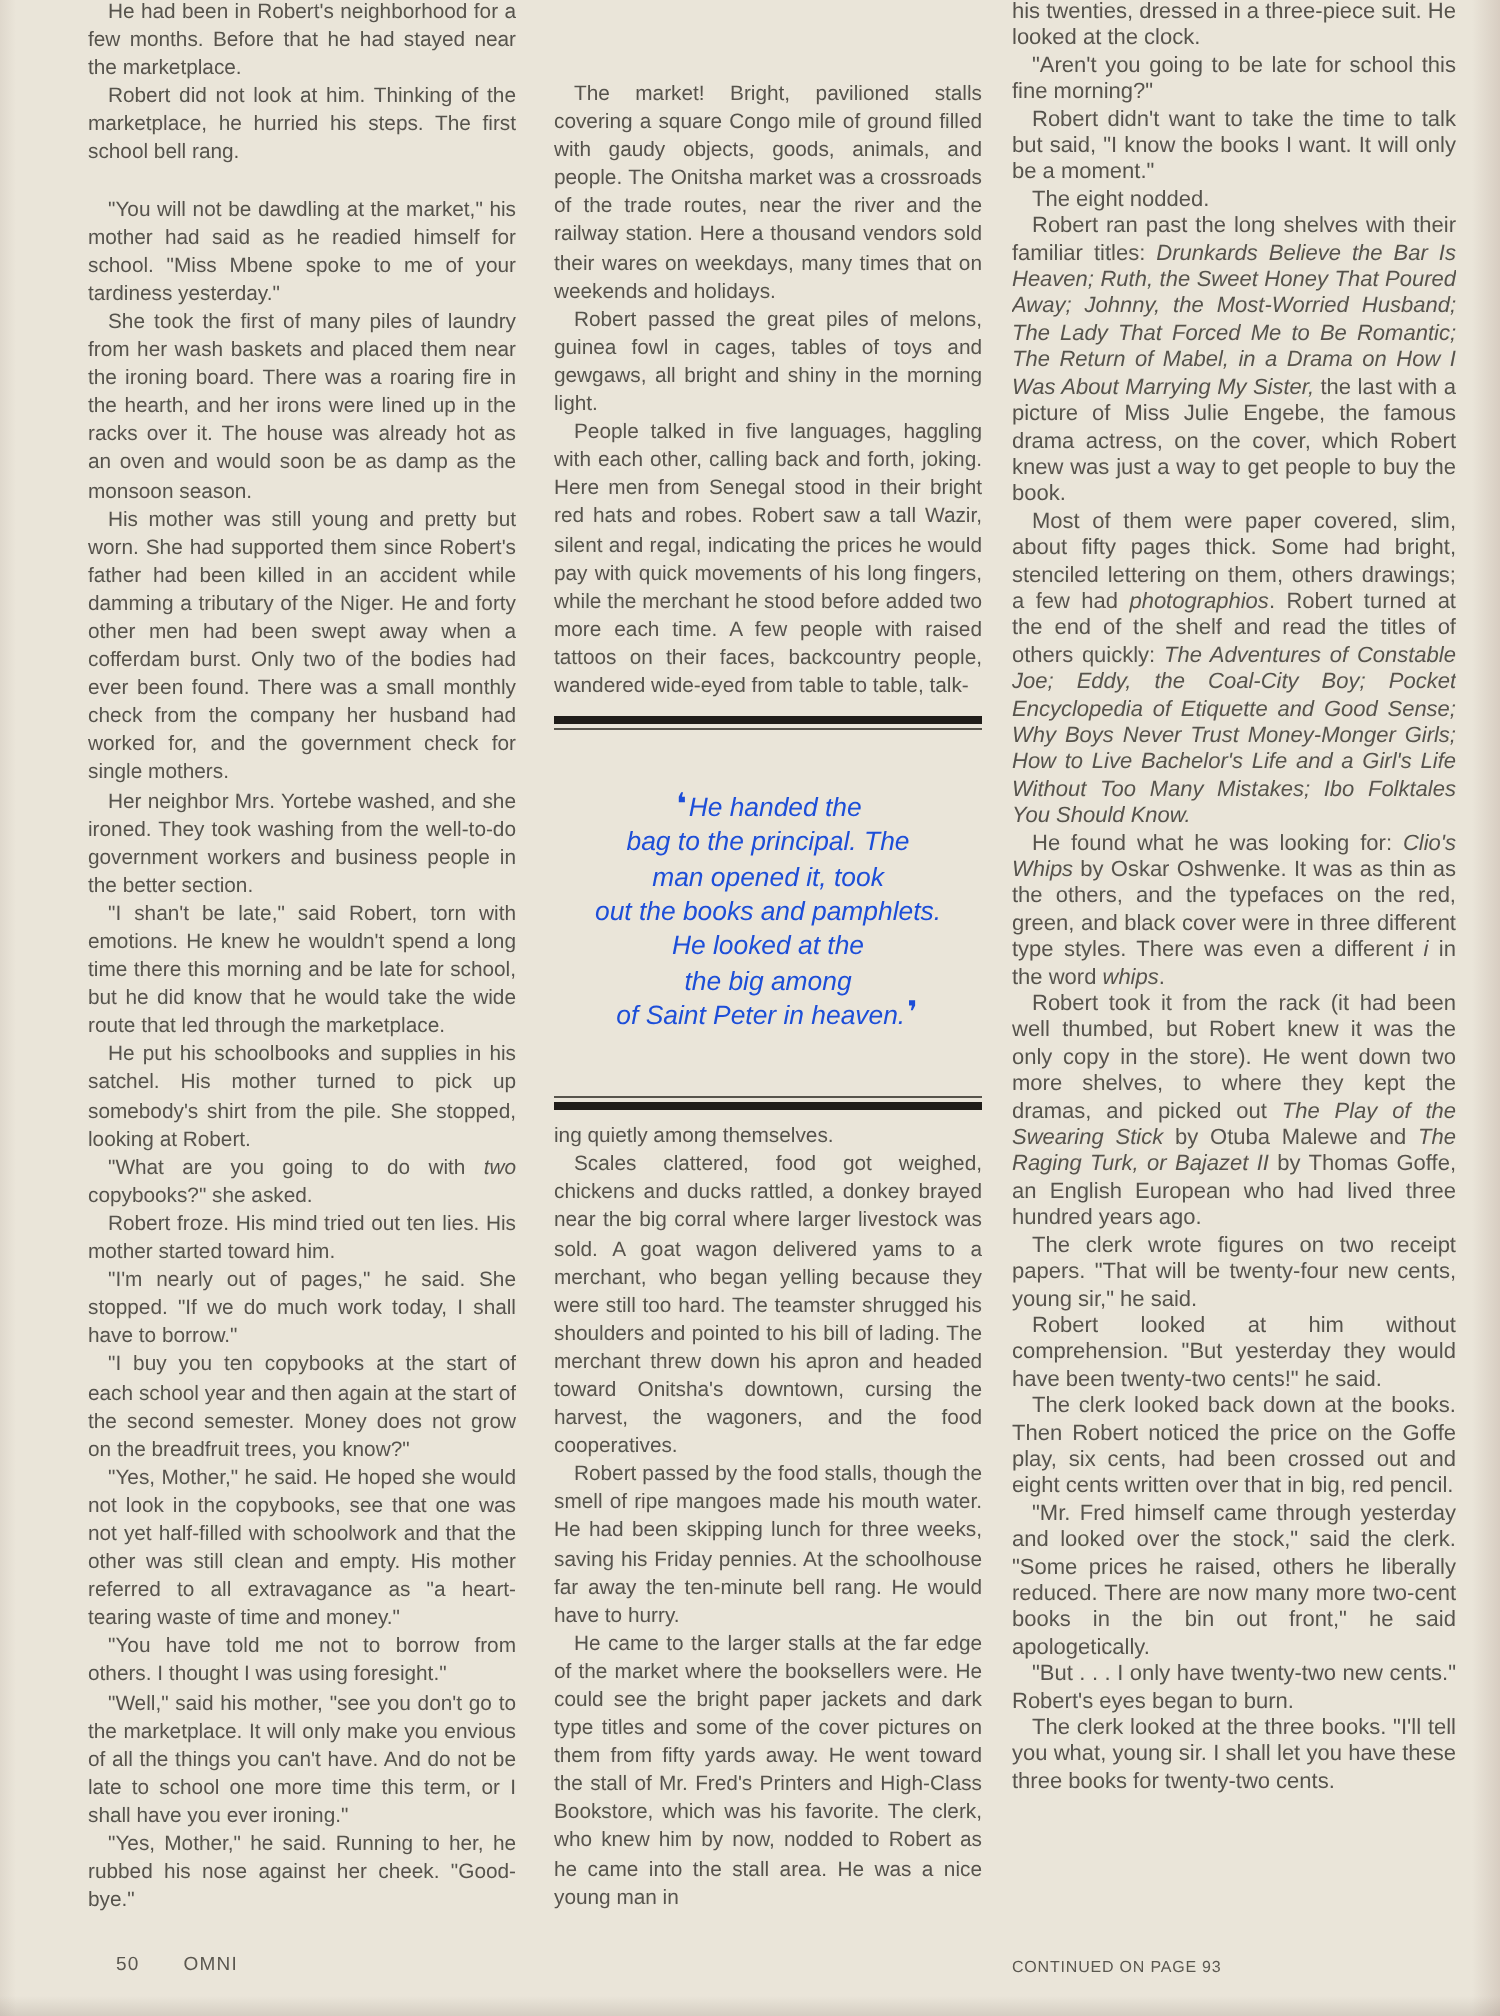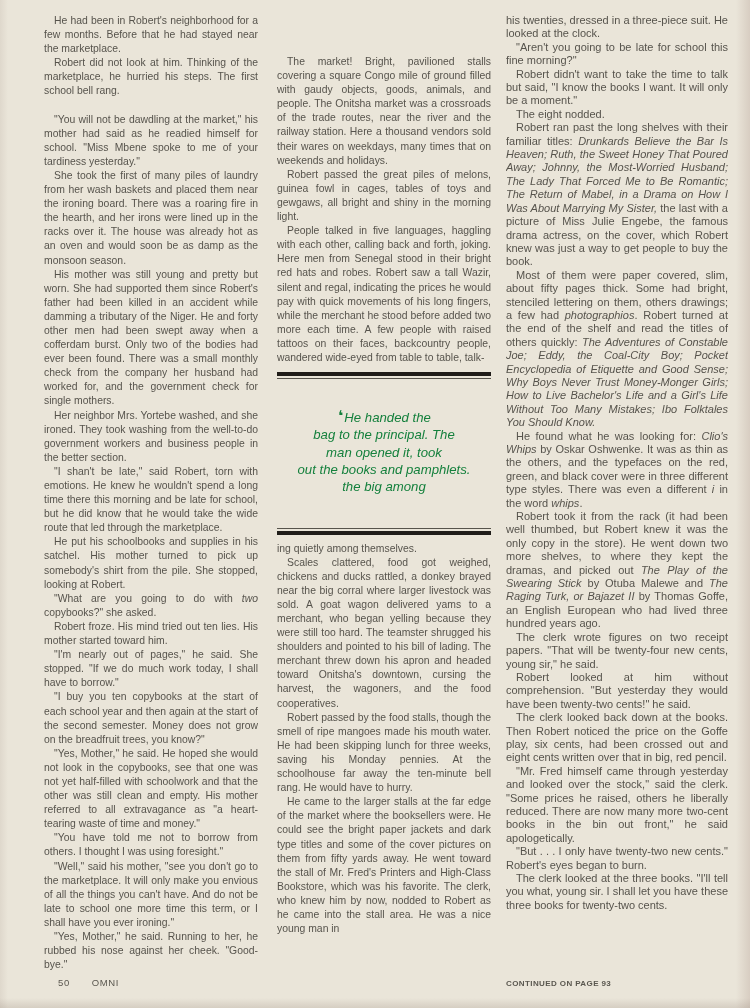--- a/index.html
+++ b/index.html
@@ -9,43 +9,43 @@
     font-family:"Liberation Sans","DejaVu Sans",sans-serif;
     color:#56534c; overflow:hidden;
   }
   .edge-right { position:absolute; top:0; right:0; width:14px; height:100%;
     background:linear-gradient(90deg, rgba(0,0,0,0), rgba(150,120,110,0.22)); pointer-events:none; }
   .edge-bottom { position:absolute; left:0; bottom:0; width:100%; height:10px;
     background:linear-gradient(180deg, rgba(0,0,0,0), rgba(120,100,90,0.18)); pointer-events:none; }
   .edge-left { position:absolute; top:0; left:0; width:8px; height:100%;
     background:linear-gradient(270deg, rgba(0,0,0,0), rgba(140,120,110,0.12)); pointer-events:none; }
 
-  .col { position:absolute; top:14px; text-align:justify; overflow:hidden; }
+  .col { position:absolute; top:0; text-align:justify; overflow:hidden; }
   .col-1 { left:44px;  width:214px; height:958px; font-size:10.4px; line-height:14.1px; }
   .col-2 { left:277px; width:214px; height:978px; font-size:10.4px; line-height:14.1px;margin-top:41px; }
   .col-3 { left:506px; width:222px; height:956px; font-size:11px; line-height:13.4px; }
 
   .para { margin:0; }
   .para.indent { text-indent:10px; }
   .section-break { height:14px; }
 
   .rule-top    { height:2px; border-top:4px solid #201d19; border-bottom:1px solid #57544c; margin:7px 0 0 0; }
   .rule-bottom { height:2px; border-top:1px solid #57544c; border-bottom:4px solid #201d19; margin:0 0 7px 0; }
 
   .pullquote { padding:30px 4px 32px 4px; text-align:center; font-style:italic;
-    font-size:13.2px; line-height:17.3px; color:#15803d; }
+    font-size:13.2px; line-height:17.3px; color:#1d4ed8; }
   .pq-line { white-space:nowrap; }
   .qmark { font-style:normal; font-weight:bold; font-size:15px;
     font-family:"DejaVu Sans",sans-serif; position:relative; top:-1px; padding:0 1px; }
 
   .footer-left { position:absolute; left:46px; top:977px; font-size:9.5px;
     color:#5a574f; letter-spacing:0.6px;padding-left:12px; }
   .footer-left .page-num { display:inline-block; margin-right:22px; }
   .footer-right { position:absolute; left:506px; top:979px; font-size:8px;
-    color:#5a574f; letter-spacing:0.4px;font-weight:bold; }
+    color:#5a574f; letter-spacing:0.4px; }
 </style>
 </head>
 <body>
 
 <div class="page">
 
   <div class="col col-1">
     <p class="para indent"><span>He had been in Robert's neighborhood for a few months. Before that he had stayed near the marketplace.</span></p>
     <p class="para indent"><span>Robert did not look at him. Thinking of the marketplace, he hurried his steps. The first school bell rang.</span></p>
     <div class="section-break"></div>
@@ -70,27 +70,29 @@
     <p class="para indent"><span>The market! Bright, pavilioned stalls covering a square Congo mile of ground filled with gaudy objects, goods, animals, and people. The Onitsha market was a crossroads of the trade routes, near the river and the railway station. Here a thousand vendors sold their wares on weekdays, many times that on weekends and holidays.</span></p>
     <p class="para indent"><span>Robert passed the great piles of melons, guinea fowl in cages, tables of toys and gewgaws, all bright and shiny in the morning light.</span></p>
     <p class="para indent"><span>People talked in five languages, haggling with each other, calling back and forth, joking. Here men from Senegal stood in their bright red hats and robes. Robert saw a tall Wazir, silent and regal, indicating the prices he would pay with quick movements of his long fingers, while the merchant he stood before added two more each time. A few people with raised tattoos on their faces, backcountry people, wandered wide-eyed from table to table, talk-</span></p>
 
     <div class="rule-top"></div>
     <div class="pullquote">
       <div class="pq-line"><span class="qmark">❛</span><span>He handed the</span></div>
       <div class="pq-line">bag to the principal. The</div>
       <div class="pq-line">man opened it, took</div>
       <div class="pq-line">out the books and pamphlets.</div>
+      <div class="pq-line">He looked at the</div>
       <div class="pq-line">the big among</div>
+      <div class="pq-line"><span>of Saint Peter in heaven.</span><span class="qmark">❜</span></div>
     </div>
     <div class="rule-bottom"></div>
 
     <p class="para"><span>ing quietly among themselves.</span></p>
     <p class="para indent"><span>Scales clattered, food got weighed, chickens and ducks rattled, a donkey brayed near the big corral where larger livestock was sold. A goat wagon delivered yams to a merchant, who began yelling because they were still too hard. The teamster shrugged his shoulders and pointed to his bill of lading. The merchant threw down his apron and headed toward Onitsha's downtown, cursing the harvest, the wagoners, and the food cooperatives.</span></p>
-    <p class="para indent"><span>Robert passed by the food stalls, though the smell of ripe mangoes made his mouth water. He had been skipping lunch for three weeks, saving his Monday pennies. At the schoolhouse far away the ten-minute bell rang. He would have to hurry.</span></p>
+    <p class="para indent"><span>Robert passed by the food stalls, though the smell of ripe mangoes made his mouth water. He had been skipping lunch for three weeks, saving his Friday pennies. At the schoolhouse far away the ten-minute bell rang. He would have to hurry.</span></p>
     <p class="para indent"><span>He came to the larger stalls at the far edge of the market where the booksellers were. He could see the bright paper jackets and dark type titles and some of the cover pictures on them from fifty yards away. He went toward the stall of Mr. Fred's Printers and High-Class Bookstore, which was his favorite. The clerk, who knew him by now, nodded to Robert as he came into the stall area. He was a nice young man in</span></p>
   </div>
 
   <div class="col col-3">
     <p class="para"><span>his twenties, dressed in a three-piece suit. He looked at the clock.</span></p>
     <p class="para indent"><span>"Aren't you going to be late for school this fine morning?"</span></p>
     <p class="para indent"><span>Robert didn't want to take the time to talk but said, "I know the books I want. It will only be a moment."</span></p>
     <p class="para indent"><span>The eight nodded.</span></p>
     <p class="para indent"><span>Robert ran past the long shelves with their familiar titles: </span><i>Drunkards Believe the Bar Is Heaven; Ruth, the Sweet Honey That Poured Away; Johnny, the Most-Worried Husband; The Lady That Forced Me to Be Romantic; The Return of Mabel, in a Drama on How I Was About Marrying My Sister,</i><span> the last with a picture of Miss Julie Engebe, the famous drama actress, on the cover, which Robert knew was just a way to get people to buy the book.</span></p>
     <p class="para indent"><span>Most of them were paper covered, slim, about fifty pages thick. Some had bright, stenciled lettering on them, others drawings; a few had </span><i>photographios</i><span>. Robert turned at the end of the shelf and read the titles of others quickly: </span><i>The Adventures of Constable Joe; Eddy, the Coal-City Boy; Pocket Encyclopedia of Etiquette and Good Sense; Why Boys Never Trust Money-Monger Girls; How to Live Bachelor's Life and a Girl's Life Without Too Many Mistakes; Ibo Folktales You Should Know.</i></p>

